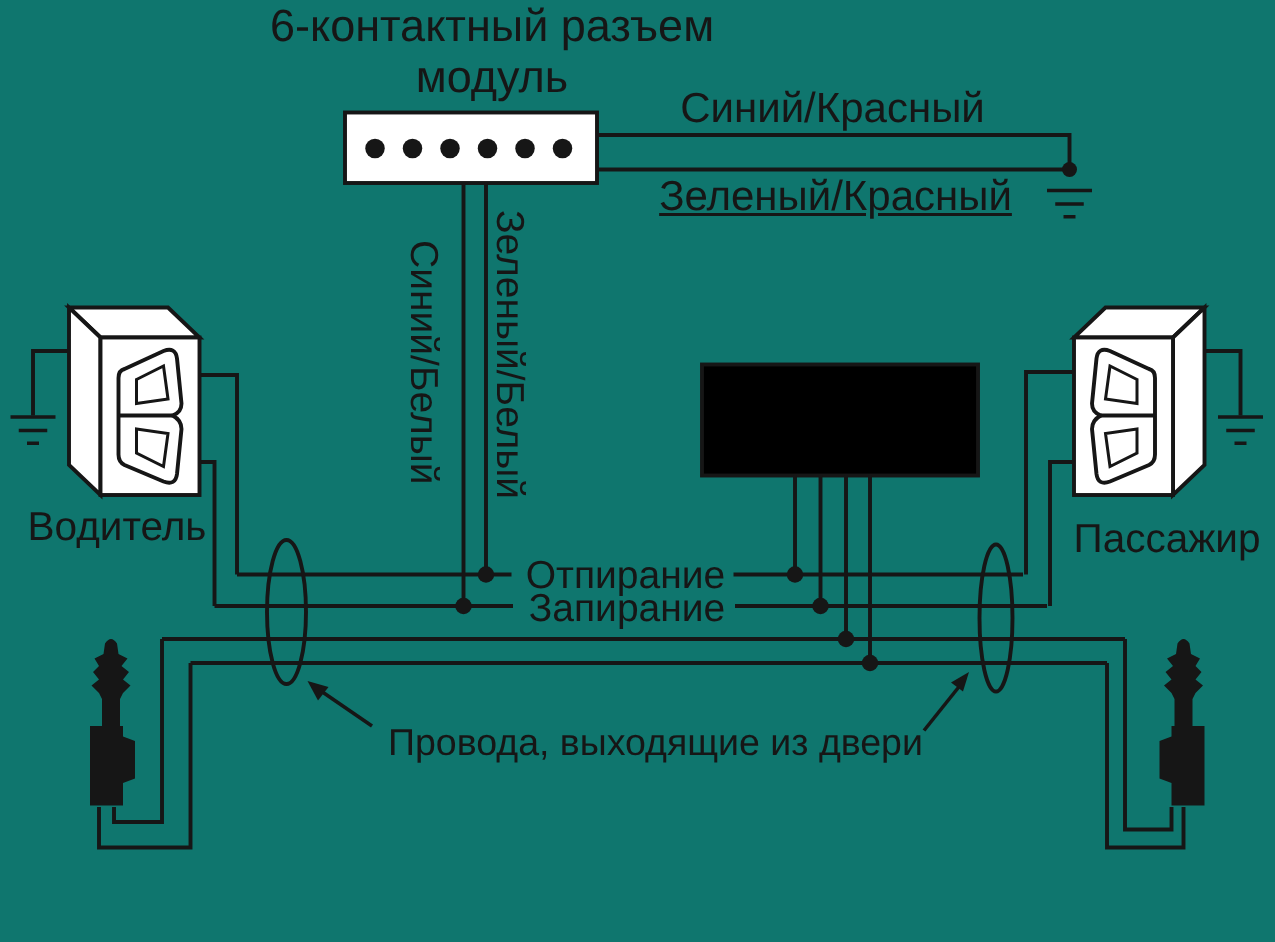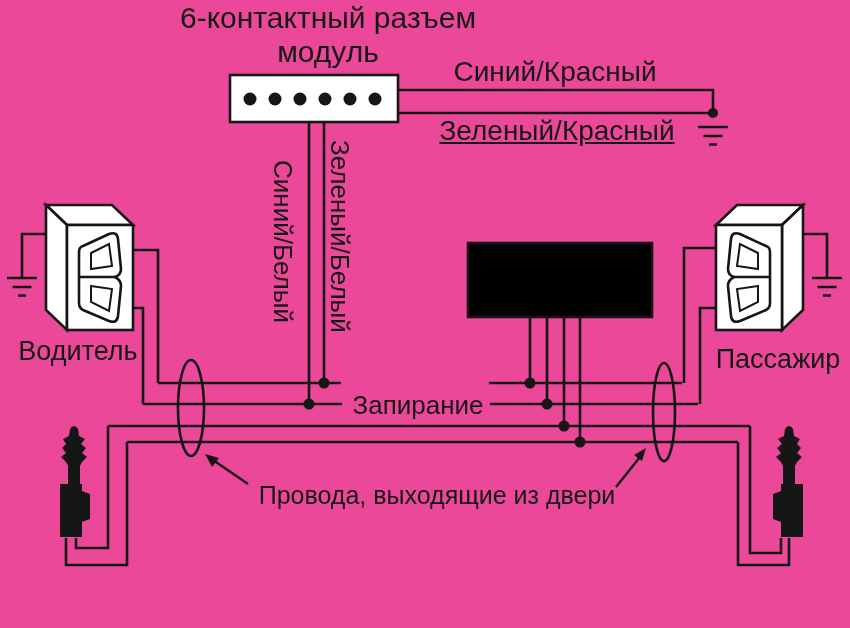--- a/index.html
+++ b/index.html
@@ -1,16 +1,16 @@
 <!DOCTYPE html>
 <html><head>
 <meta charset="utf-8">
 <style>
   html,body{margin:0;padding:0;background:#fff;}
-  #stage{position:relative;width:850px;height:628px;background:#ec4899;overflow:hidden;
+  #stage{position:relative;width:850px;height:628px;background:#0f766e;overflow:hidden;
          font-family:"Liberation Sans", sans-serif;color:#161616;}
   #wires-svg{position:absolute;left:0;top:0;}
   .lbl{position:absolute;text-align:center;white-space:nowrap;line-height:1.15;color:#161616;}
   .vlbl{position:absolute;writing-mode:vertical-rl;font-size:26px;line-height:1;color:#161616;white-space:nowrap;}
   .t30{font-size:30px;}
   .t28{font-size:28px;}
   .t27{font-size:27px;}
   .t26{font-size:26px;}
   .t25{font-size:25px;}
   .module-text{position:absolute;left:468px;top:249px;width:184px;text-align:center;
@@ -114,20 +114,21 @@
   <div class="lbl t30" style="left:160px;top:1px;width:336px;">6-контактный разъем</div>
   <div class="lbl t30" style="left:160px;top:35px;width:336px;">модуль</div>
 
   <div class="lbl t28" style="left:440px;top:56px;width:230px;">Синий/Красный</div>
   <div class="lbl t28" style="left:432px;top:115px;width:250px;text-decoration:underline;">Зеленый/Красный</div>
 
   <div class="vlbl" style="left:270px;top:160px;">Синий/Белый</div>
   <div class="vlbl" style="left:327px;top:140px;">Зеленый/Белый</div>
 
 
+  <div class="lbl t26" style="left:344px;top:369px;width:146px;">Отпирание</div>
   <div class="lbl t27" style="left:8px;top:336px;width:140px;">Водитель</div>
 
   <div class="lbl t26" style="left:344px;top:391px;width:148px;">Запирание</div>
   <div class="lbl t27" style="left:710px;top:344px;width:136px;">Пассажир</div>
 
   <div class="lbl t25" style="left:257px;top:481px;width:360px;">Провода, выходящие из двери</div>
 
 
 </div>
 

